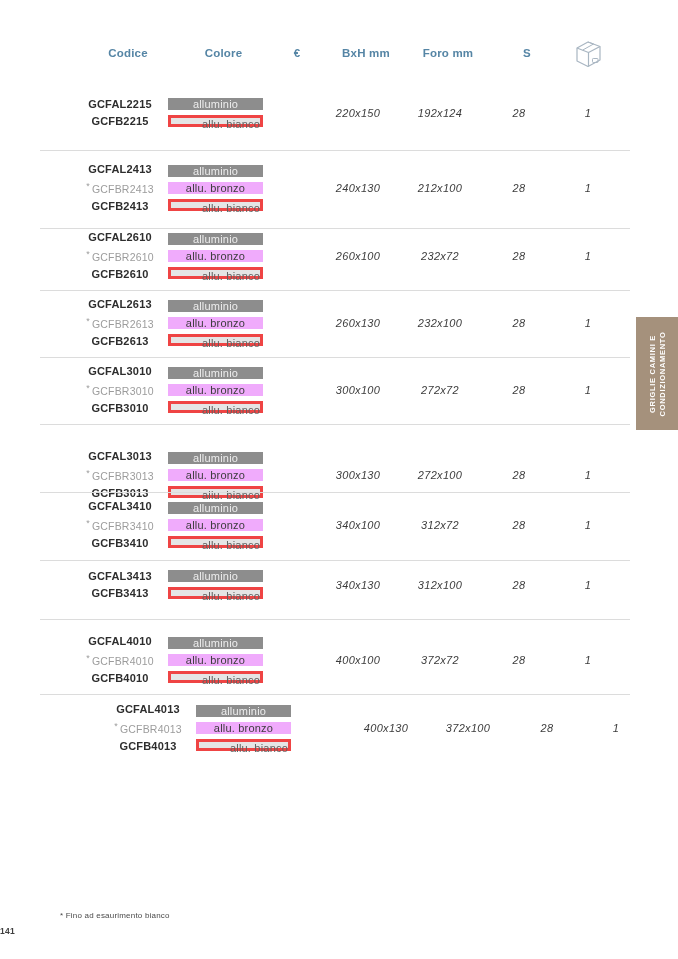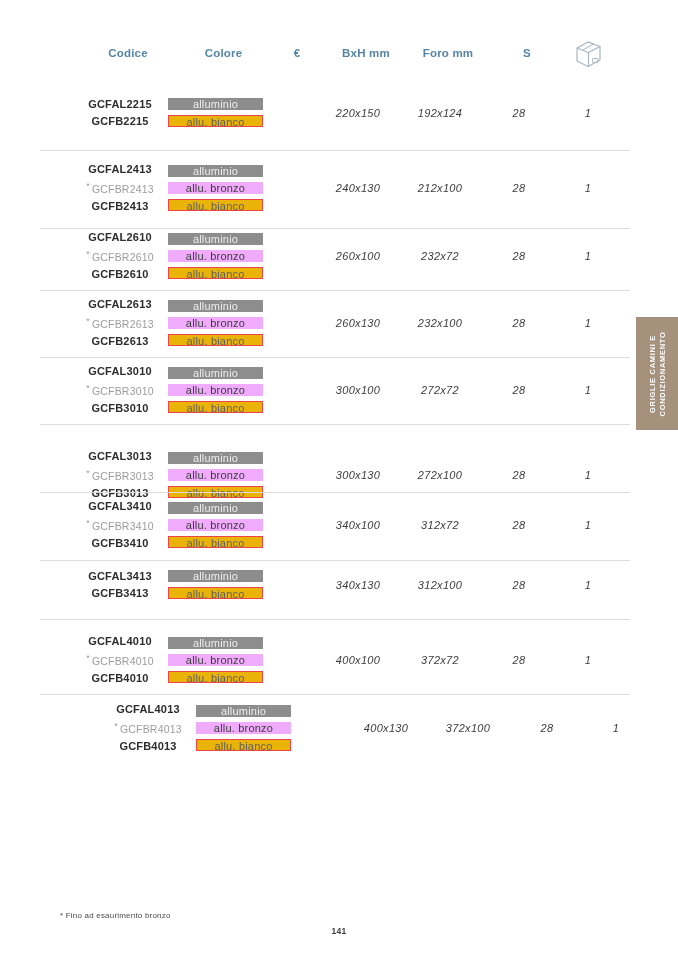--- a/index.html
+++ b/index.html
@@ -40,21 +40,21 @@
   .code-line.starred{font-weight:400;color:#9c9c9c;font-size:10.5px;letter-spacing:.2px;text-align:center;}
   .star{font-size:9px;vertical-align:4px;margin-right:2px;color:#9c9c9c;}
 
   .swatches{gap:5px;}
   .swatch{
     width:95px;height:12px;line-height:12px;box-sizing:border-box;
     font-size:11px;text-align:center;letter-spacing:.2px;
   }
   .sw-alluminio{background:#8d8d8d;color:#ededed;}
   .sw-bronzo{background:#f0abfc;color:#3c3c3c;}
-  .sw-bianco{background:#eab308;border:1px solid #ef4444;color:#5f5f5f;}
+  .sw-bianco{background:#e5e5e5;border:3px solid #ef4444;color:#5f5f5f;text-align:right;}
 
   .num{font-size:11px;color:#3c3c3c;font-weight:500;letter-spacing:.3px;font-style:italic;}
 
   .sep{position:absolute;left:40px;width:590px;height:1px;background:#dcdcdc;}
 
   .side-tab{
     position:absolute;left:636px;top:317px;width:42px;height:113px;
     background:#a5917c;display:flex;align-items:center;justify-content:center;
   }
   .side-tab-text{
@@ -63,21 +63,21 @@
     display:flex;flex-direction:column;justify-content:center;align-items:center;
     color:#ffffff;font-size:7.5px;font-weight:700;letter-spacing:.7px;
     line-height:10px;white-space:nowrap;text-transform:uppercase;
   }
 
   .footnote{
     position:absolute;left:60px;top:911px;
     font-size:8px;color:#4a4a4a;letter-spacing:.2px;
   }
   .page-number{
-    position:absolute;left:0;top:926px;width:678px;text-align:center;
+    position:absolute;left:0;top:926px;width:678px;
     font-size:8.5px;font-weight:600;color:#3f3f3f;letter-spacing:.3px;
   }
 </style>
 </head>
 <body>
 
 <div class="page">
 
   <div class="head-row">
     <div class="spacer"></div>
@@ -299,16 +299,16 @@
       <div class="sep" style="top: 694px;"></div>
     </div>
 
   <div class="side-tab">
     <div class="side-tab-text">
       <span>GRIGLIE CAMINI E</span>
       <span>CONDIZIONAMENTO</span>
     </div>
   </div>
 
-  <div class="footnote">* Fino ad esaurimento bronzo</div>
+  <div class="footnote">* Fino ad esaurimento bianco</div>
   <div class="page-number">141</div>
 
 </div>
 
 </body></html>

